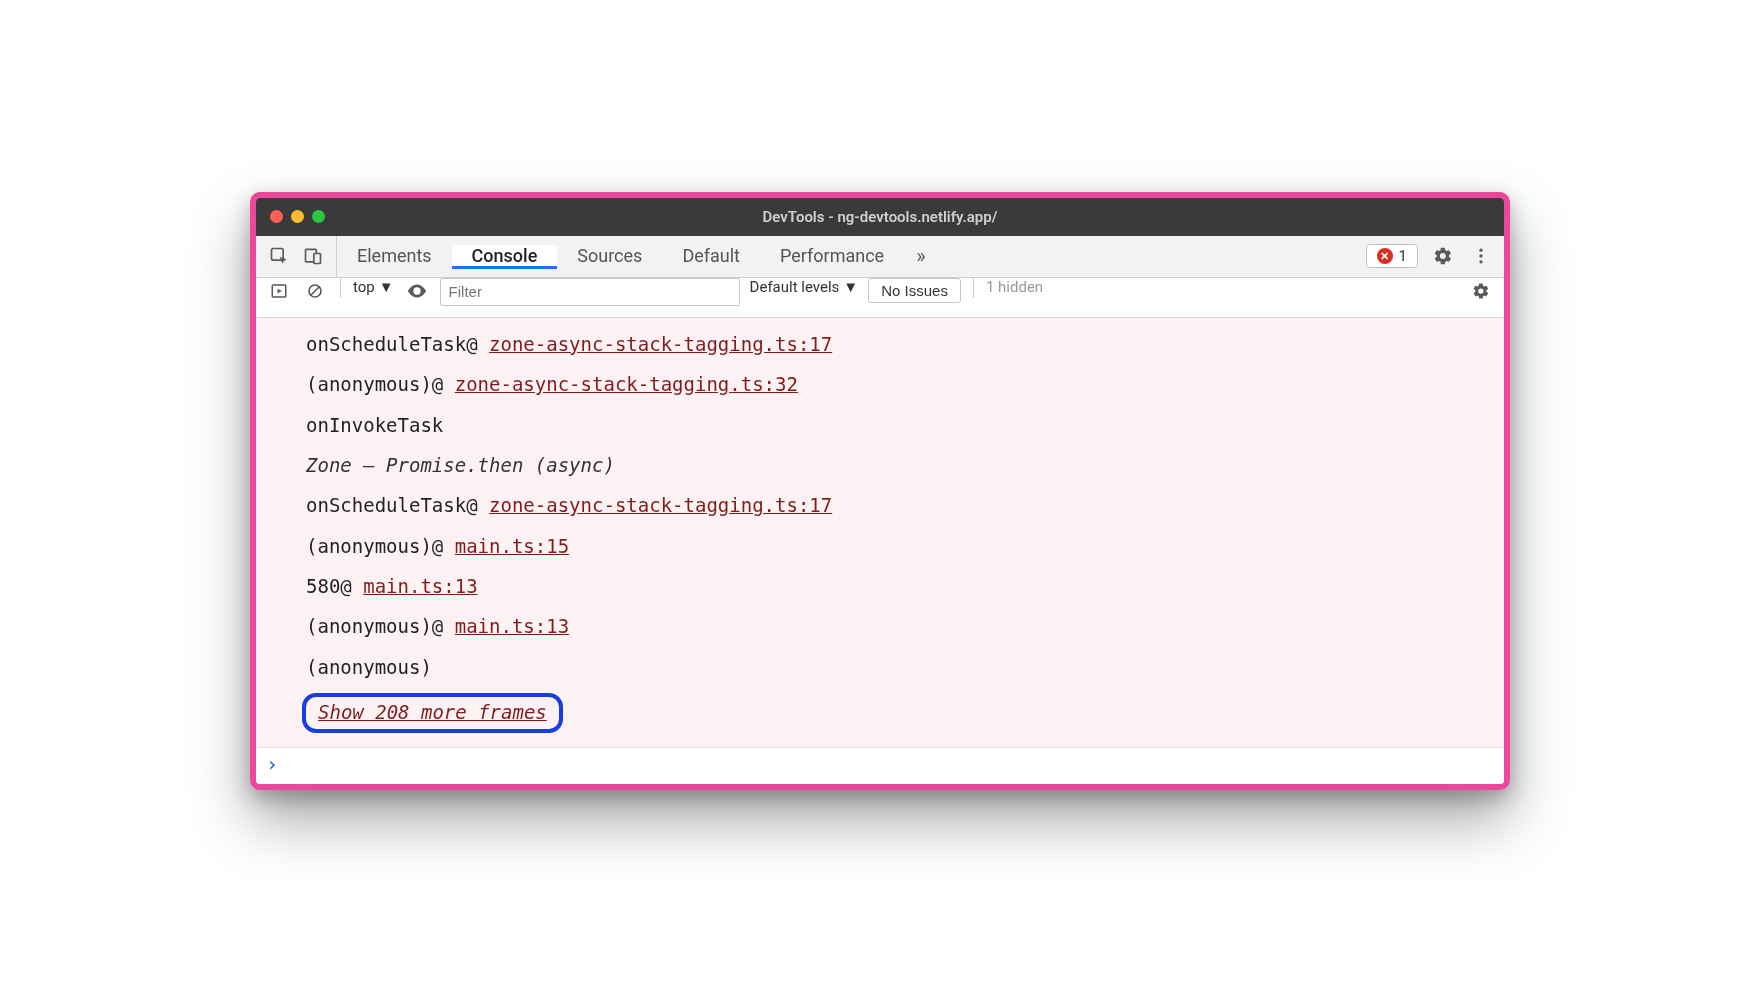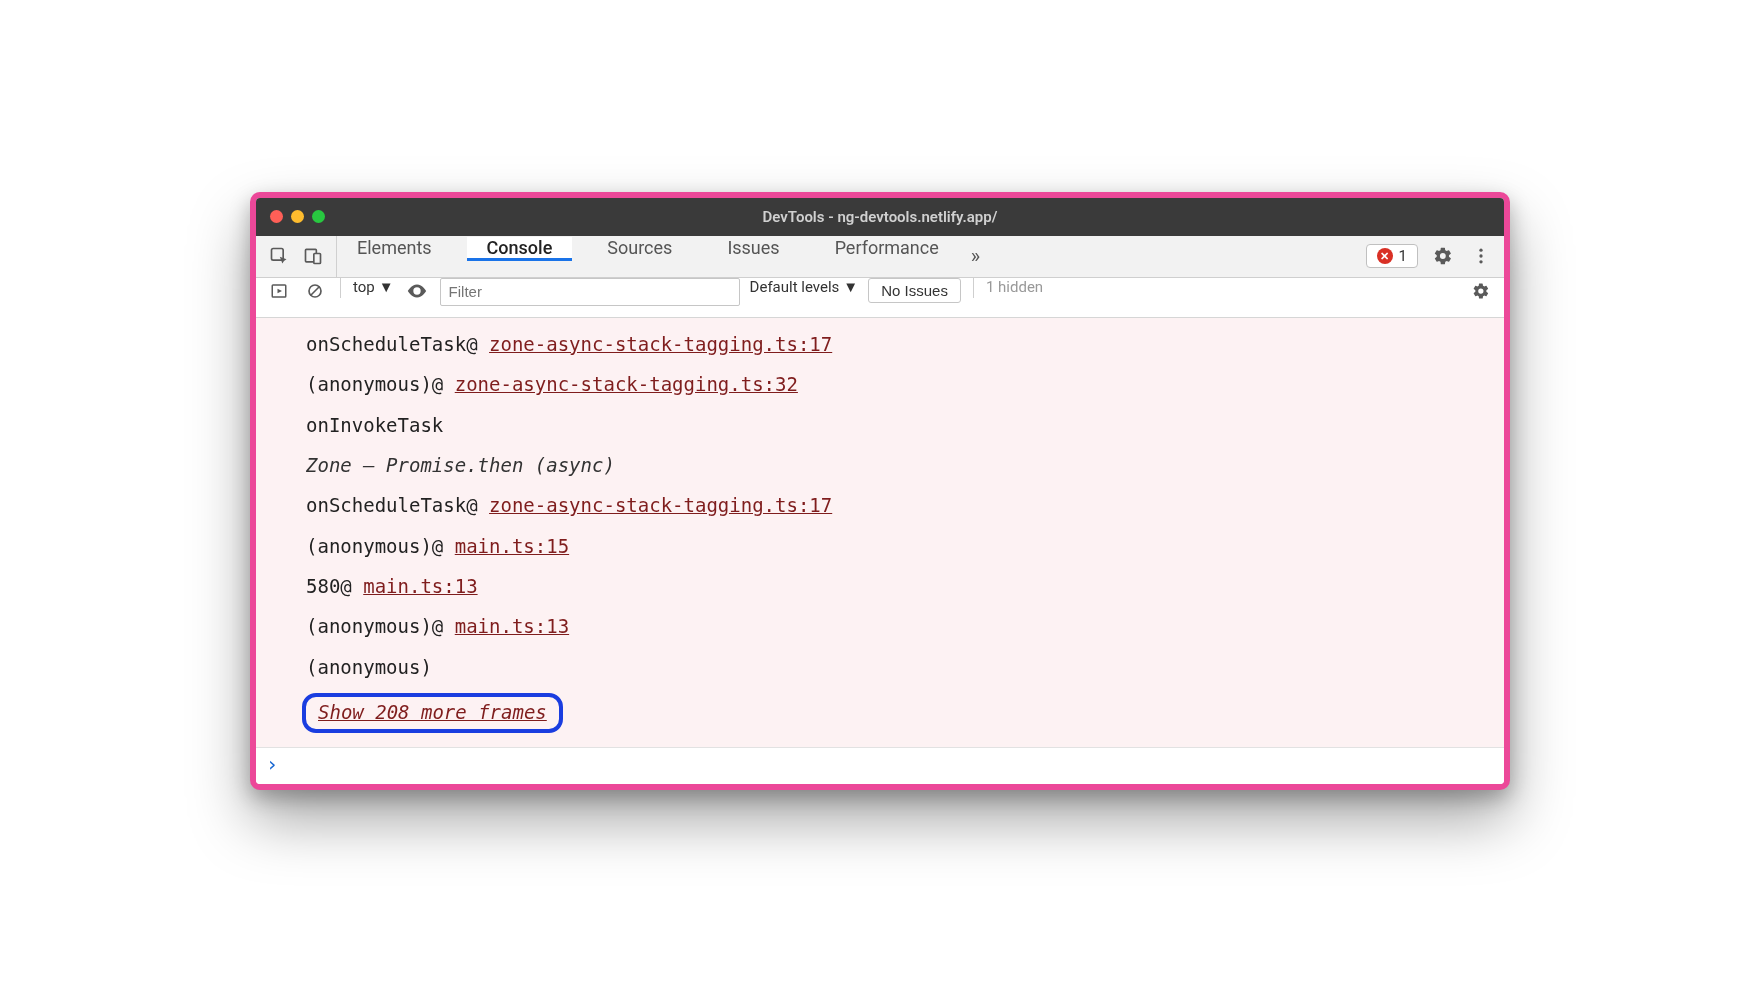--- a/index.html
+++ b/index.html
@@ -68,22 +68,21 @@
     border-right: 1px solid #d0d0d0;
   }
   .icon-btn {
     width: 26px; height: 26px;
     display: flex; align-items: center; justify-content: center;
     color: #5a5a5a;
     border-radius: 3px;
   }
   .tabs {
     display: flex;
-    align-items: flex-start;
-    gap: 15px;
+    align-items: center;
   }
   .tab {
     padding: 0 20px;
     display: flex;
     align-items: center;
     font-size: 18px;
     color: #555;
     cursor: default;
     border-bottom: 3px solid transparent;
     position: relative;
@@ -234,21 +233,21 @@
           <rect x="3" y="4" width="13" height="15" rx="1"></rect>
           <rect x="13" y="9" width="8" height="12" rx="1" fill="#f2f2f2"></rect>
         </svg>
       </div>
     </div>
 
     <div class="tabs" id="tabs">
         <div class="tab">Elements</div>
         <div class="tab active">Console</div>
         <div class="tab">Sources</div>
-        <div class="tab">Issues</div>
+        <div class="tab">Default</div>
         <div class="tab">Performance</div>
       </div>
 
     <div class="tabs-more">
       <span>»</span>
     </div>
 
     <div class="tabs-right">
       <div class="error-badge">
         <span class="circle">✕</span>

